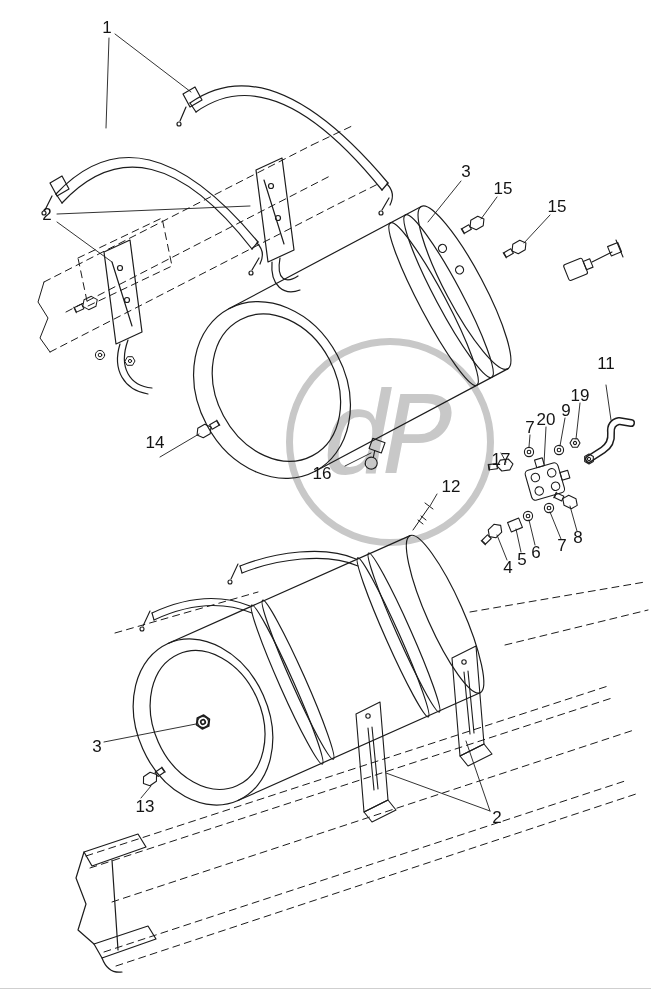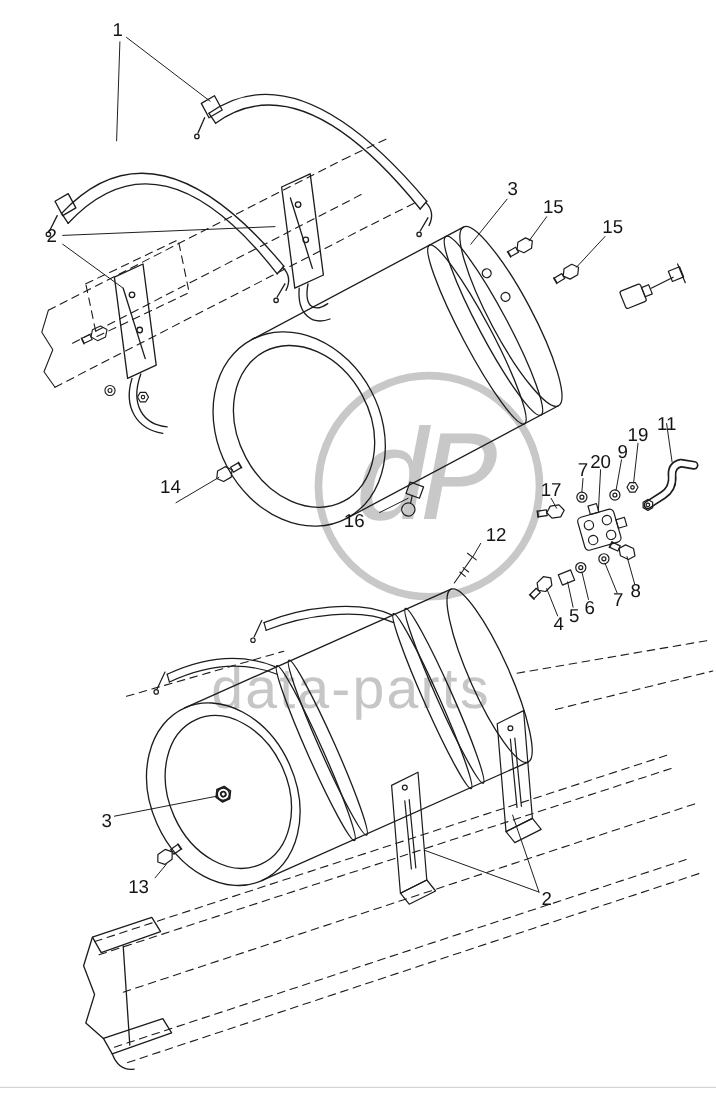--- a/index.html
+++ b/index.html
@@ -35,21 +35,20 @@
 </style>
 </head>
 <body>
 
 <div class="stage">
 
   <div class="watermark">
     <div class="wm-circle">
       <span class="wm-logo">dP</span>
     </div>
-    <div class="wm-text">data-parts</div>
   </div>
 
   <svg class="art" width="651" height="1002" viewBox="0 0 651 1002">
     <defs>
       <g id="plug">
         <polygon points="-8,0 -4,-5.5 4,-5.5 8,0 4,5.5 -4,5.5"></polygon>
         <rect x="8" y="-2.6" width="8" height="5.2"></rect>
         <line x1="16.5" y1="-3" x2="16.5" y2="3"></line>
       </g>
       <g id="washer">
@@ -272,31 +271,31 @@
   </svg>
 
   <div class="callouts">
     <div class="callout" style="left:107px;top:28px">1</div>
     <div class="callout" style="left:47px;top:215px">2</div>
     <div class="callout" style="left:466px;top:172px">3</div>
     <div class="callout" style="left:503px;top:189px">15</div>
     <div class="callout" style="left:557px;top:207px">15</div>
     <div class="callout" style="left:155px;top:443px">14</div>
     <div class="callout" style="left:322px;top:474px">16</div>
-    <div class="callout" style="left:501px;top:446px">17</div>
+    <div class="callout" style="left:501px;top:460px">17</div>
     <div class="callout" style="left:530px;top:428px">7</div>
     <div class="callout" style="left:546px;top:420px">20</div>
     <div class="callout" style="left:566px;top:411px">9</div>
     <div class="callout" style="left:580px;top:396px">19</div>
-    <div class="callout" style="left:606px;top:386px">11</div>
+    <div class="callout" style="left:606px;top:364px">11</div>
     <div class="callout" style="left:451px;top:487px">12</div>
     <div class="callout" style="left:508px;top:568px">4</div>
     <div class="callout" style="left:522px;top:560px">5</div>
     <div class="callout" style="left:536px;top:553px">6</div>
     <div class="callout" style="left:562px;top:546px">7</div>
     <div class="callout" style="left:578px;top:538px">8</div>
     <div class="callout" style="left:97px;top:747px">3</div>
-    <div class="callout" style="left:126px;top:807px">13</div>
+    <div class="callout" style="left:145px;top:807px">13</div>
     <div class="callout" style="left:497px;top:818px">2</div>
   </div>
 
   <div class="bottom-rule"></div>
 </div>
 
 </body></html>

